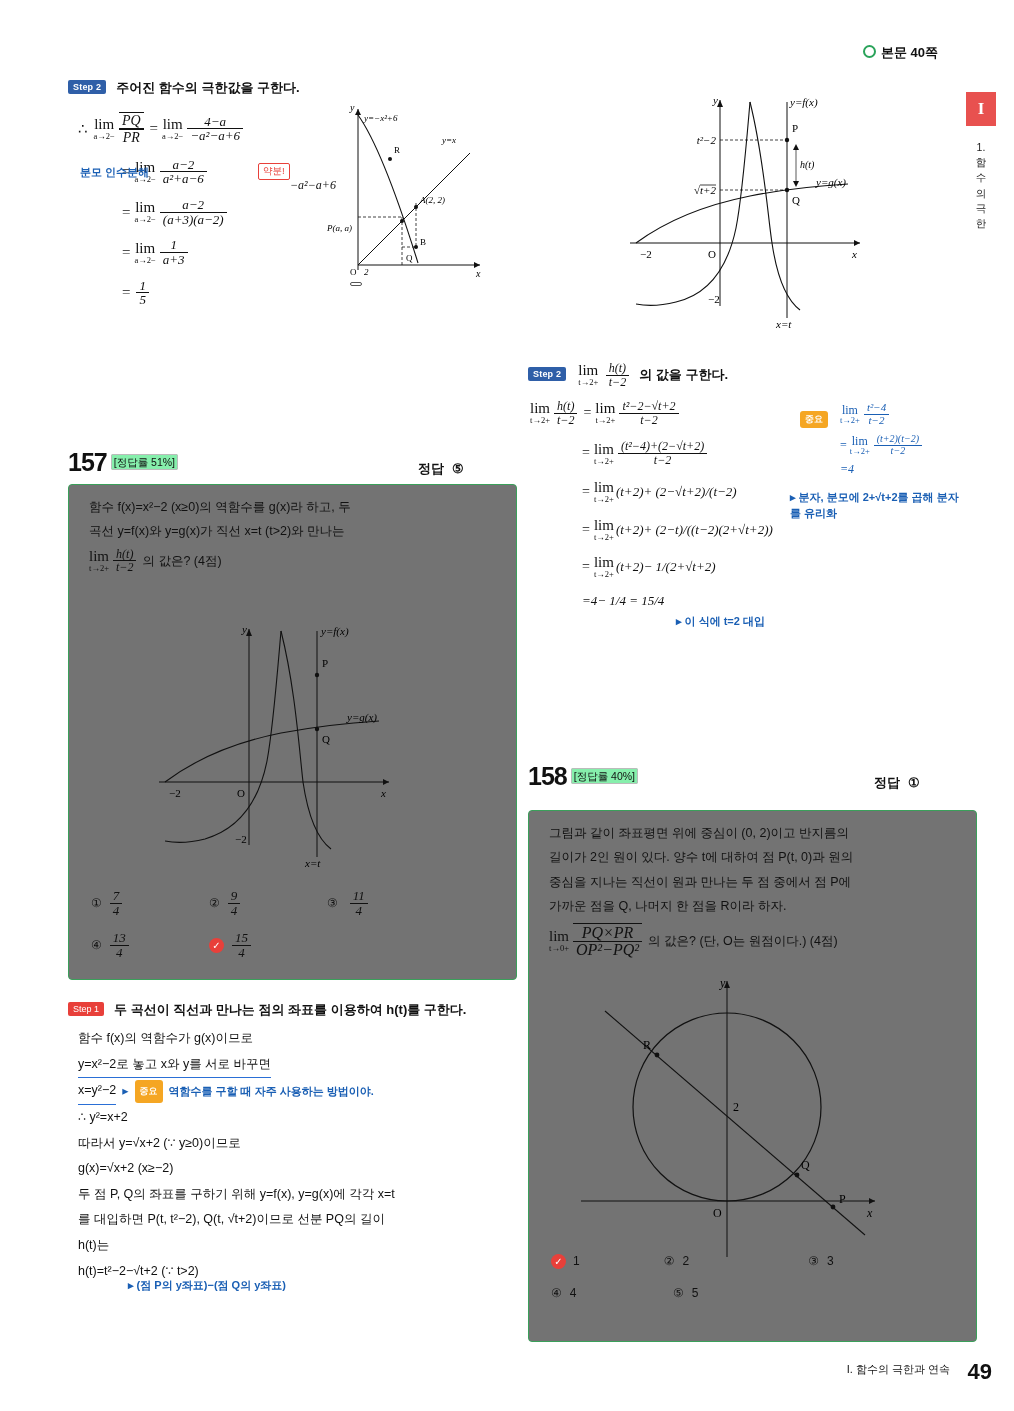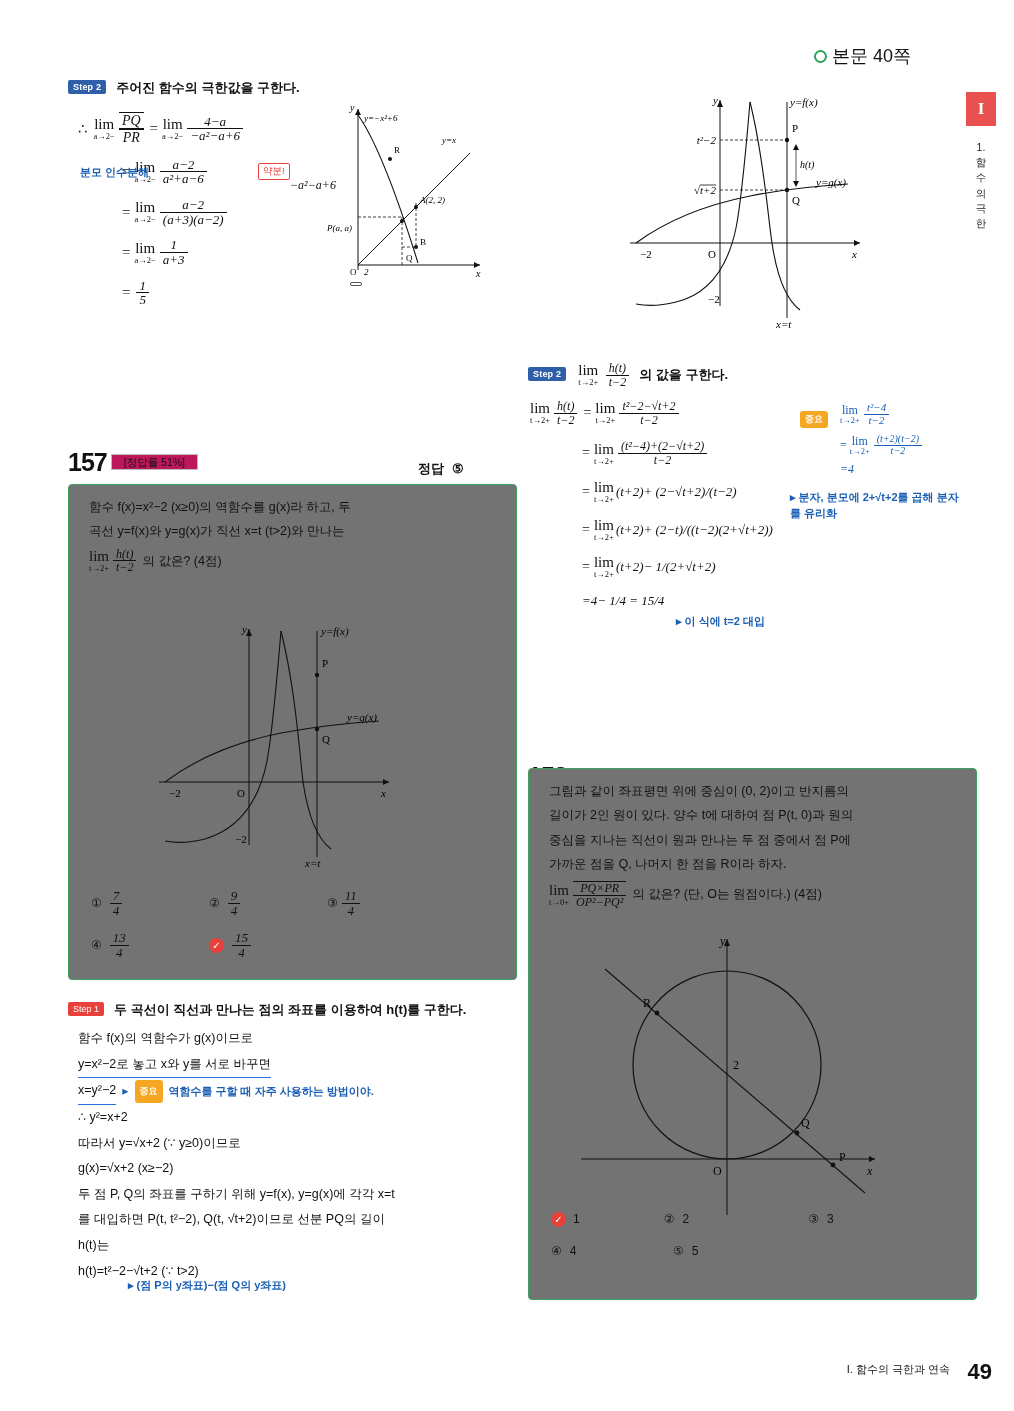--- a/index.html
+++ b/index.html
@@ -20,21 +20,21 @@
   
   .frac{display:inline-block;vertical-align:middle;text-align:center;line-height:1.05;margin:0 2px;}
   .frac .n{display:block;padding:0 3px;border-bottom:1px solid #111;}
   .frac .d{display:block;padding:0 3px;}
   .lim{display:inline-block;text-align:center;line-height:1;vertical-align:middle;margin-right:2px;}
   .lim .l{font-style:normal;font-size:15px;}
   .lim .s{display:block;font-size:8.5px;font-style:normal;}
   .ov{border-top:1px solid #111;padding-top:0px;display:inline-block;line-height:1.1;}
 
   
-  .hdr-ref{position:absolute;right:103px;top:44px;font-size:18px;font-weight:normal;font-family:"Liberation Sans",sans-serif;}
+  .hdr-ref{position:absolute;right:76px;top:44px;font-size:13px;font-weight:bold;font-family:"Liberation Sans",sans-serif;}
   .hdr-dot{display:inline-block;width:9px;height:9px;border-radius:50%;border:2px solid #2aa35a;background:#fff;margin-right:5px;vertical-align:-1px;}
 
   
   .tab-I{position:absolute;right:18px;top:92px;width:30px;height:34px;background:#e8514f;color:#fff;
         font-family:"Liberation Serif",serif;font-weight:bold;font-size:17px;text-align:center;line-height:34px;}
   .tab-txt{position:absolute;right:24px;top:140px;width:18px;font-family:"Liberation Sans",sans-serif;font-size:10.5px;
         line-height:1.45;text-align:center;color:#222;}
 
   
   .step{display:inline-block;background:#2f5fa8;color:#fff;font-family:"Liberation Sans",sans-serif;
@@ -43,21 +43,21 @@
 
   
   .badge-imp{display:inline-block;background:#f5a623;color:#fff;font-family:"Liberation Sans",sans-serif;
         font-size:9px;font-weight:bold;padding:2px 5px;border-radius:3px;}
   .blue-note{color:#1a5fb4;font-family:"Liberation Sans",sans-serif;font-size:11px;font-weight:bold;}
   .blue-math{color:#1a5fb4;}
 
   
   .card{position:absolute;border:1.6px solid #3aa05a;border-radius:4px;background:#737373;padding-left:41px;}
   .qnum{font-family:"Liberation Sans",sans-serif;font-weight:bold;font-size:25px;letter-spacing:-1px;}
-  .rate{font-family:"Liberation Sans",sans-serif;font-size:10.5px;background:#be185d;border:1px solid #bbb;padding:1px 12px;border-radius:2px;vertical-align:5px;}
+  .rate{font-family:"Liberation Sans",sans-serif;font-size:10.5px;background:#86efac;border:1px solid #bbb;padding:1px 2px;border-radius:2px;vertical-align:5px;}
   .ansr{font-family:"Liberation Sans",sans-serif;font-weight:bold;font-size:13px;}
   .qbody{font-family:"Liberation Sans",sans-serif;font-size:12.5px;line-height:1.95;color:#111;}
   .choice{font-family:"Liberation Sans",sans-serif;font-size:12px;}
 
   .check{display:inline-block;width:15px;height:15px;border-radius:50%;background:#e8403a;color:#fff;
         font-size:10px;text-align:center;line-height:15px;font-family:"Liberation Sans",sans-serif;}
 
   
   .step1{display:inline-block;background:#e8403a;color:#fff;font-family:"Liberation Sans",sans-serif;
         font-size:9px;font-weight:normal;padding:2px 5px;border-radius:2px;vertical-align:2px;}
@@ -351,21 +351,21 @@
         <div style="width:118px;">
           <span class="choice">①</span>
           <span class="frac math" style="font-size:13px;margin-left:4px;"><span class="n">7</span><span class="d">4</span></span>
         </div>
         <div style="width:118px;">
           <span class="choice">②</span>
           <span class="frac math" style="font-size:13px;margin-left:4px;"><span class="n">9</span><span class="d">4</span></span>
         </div>
         <div style="width:118px;">
           <span class="choice">③</span>
-          <span class="frac math" style="font-size:13px;margin-left:0;"><span class="n">11</span><span class="d">4</span></span>
+          <span class="frac math" style="font-size:13px;margin-left:8px;"><span class="n">11</span><span class="d">4</span></span>
         </div>
       </div>
       <div style="display:flex;margin-top:14px;">
         <div style="width:118px;">
           <span class="choice">④</span>
           <span class="frac math" style="font-size:13px;margin-left:4px;"><span class="n">13</span><span class="d">4</span></span>
         </div>
         <div style="width:118px;">
           <span class="check">✓</span>
           <span class="frac math" style="font-size:13px;margin-left:4px;"><span class="n">15</span><span class="d">4</span></span>
@@ -402,30 +402,30 @@
 
   <div class="abs" style="left:528px;top:762px;">
     <span class="qnum">158</span>
     <span class="rate">[정답률 40%]</span>
   </div>
   <div class="abs" style="left:874px;top:773px;">
     <span class="ansr">정답</span>
     <span class="ansr" style="margin-left:4px;">①</span>
   </div>
 
-  <div class="card" style="left:528px;top:768px;width:406px;height:530px;">
+  <div class="card" style="left:528px;top:810px;width:406px;height:530px;">
     <div class="qbody" style="position:absolute;left:20px;top:10px;width:372px;">
       <div>그림과 같이 좌표평면 위에 중심이 (0, 2)이고 반지름의</div>
       <div>길이가 2인 원이 있다. 양수 t에 대하여 점 P(t, 0)과 원의</div>
       <div>중심을 지나는 직선이 원과 만나는 두 점 중에서 점 P에</div>
       <div>가까운 점을 Q, 나머지 한 점을 R이라 하자.</div>
       <div style="display:flex;align-items:center;margin-top:4px;">
         <span class="math" style="font-size:14px;display:inline-flex;align-items:center;">
           <span class="lim"><span class="l">lim</span><span class="s">t→0+</span></span>
-          <span class="frac" style="font-size:12px;">
+          <span class="frac" style="font-size:16px;">
               <span class="n ov">PQ×PR</span>
               <span class="d">OP²−PQ²</span>
             </span>
         </span>
         <span style="margin-left:4px;">의 값은? (단, O는 원점이다.) (4점)</span>
       </div>
     </div>
 
     <svg style="position:absolute;left:36px;top:158px;" width="340" height="300" viewBox="0 0 340 300">
       <line x1="16" y1="232" x2="310" y2="232" stroke="#111" stroke-width="1"></line>

